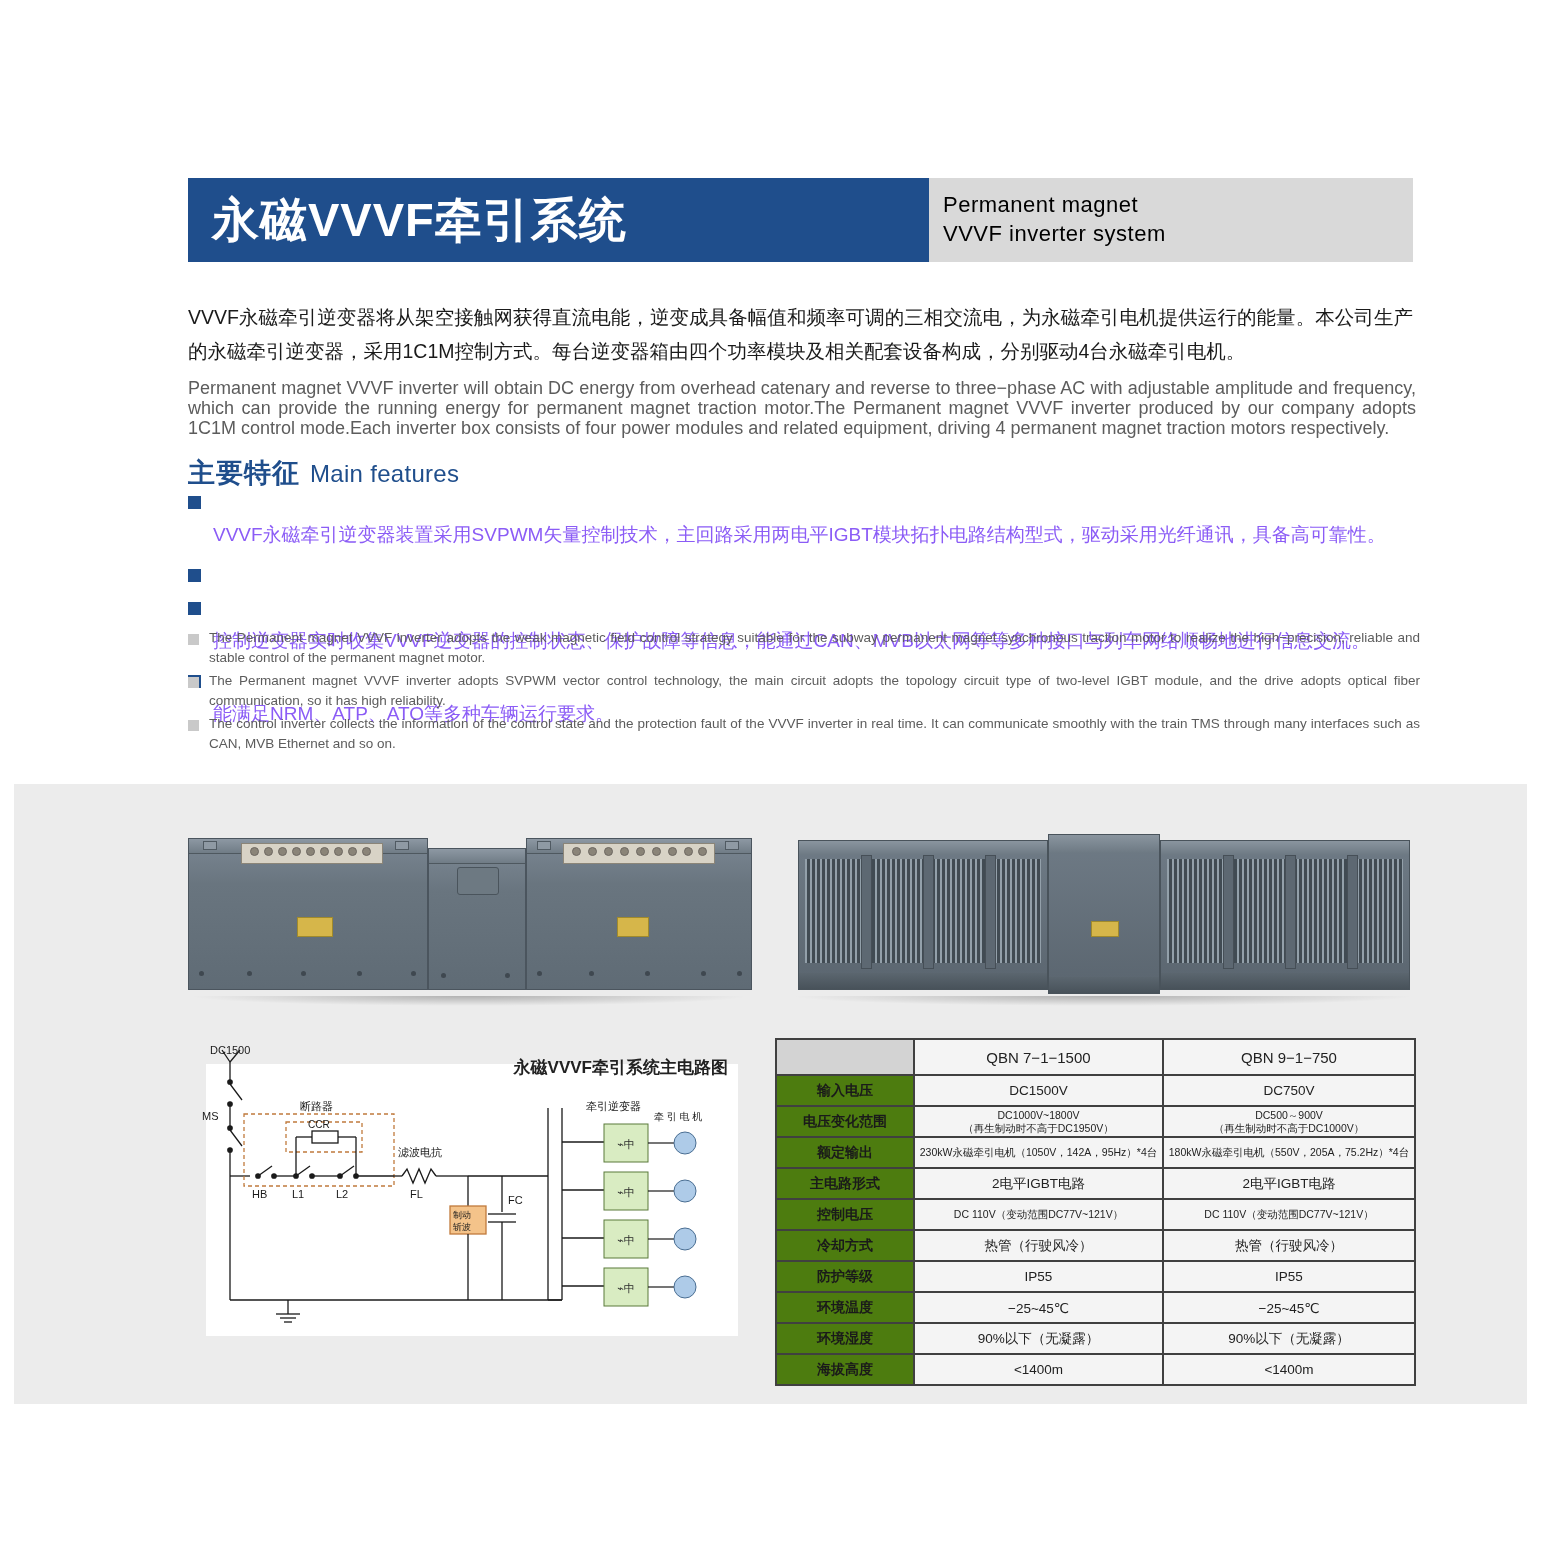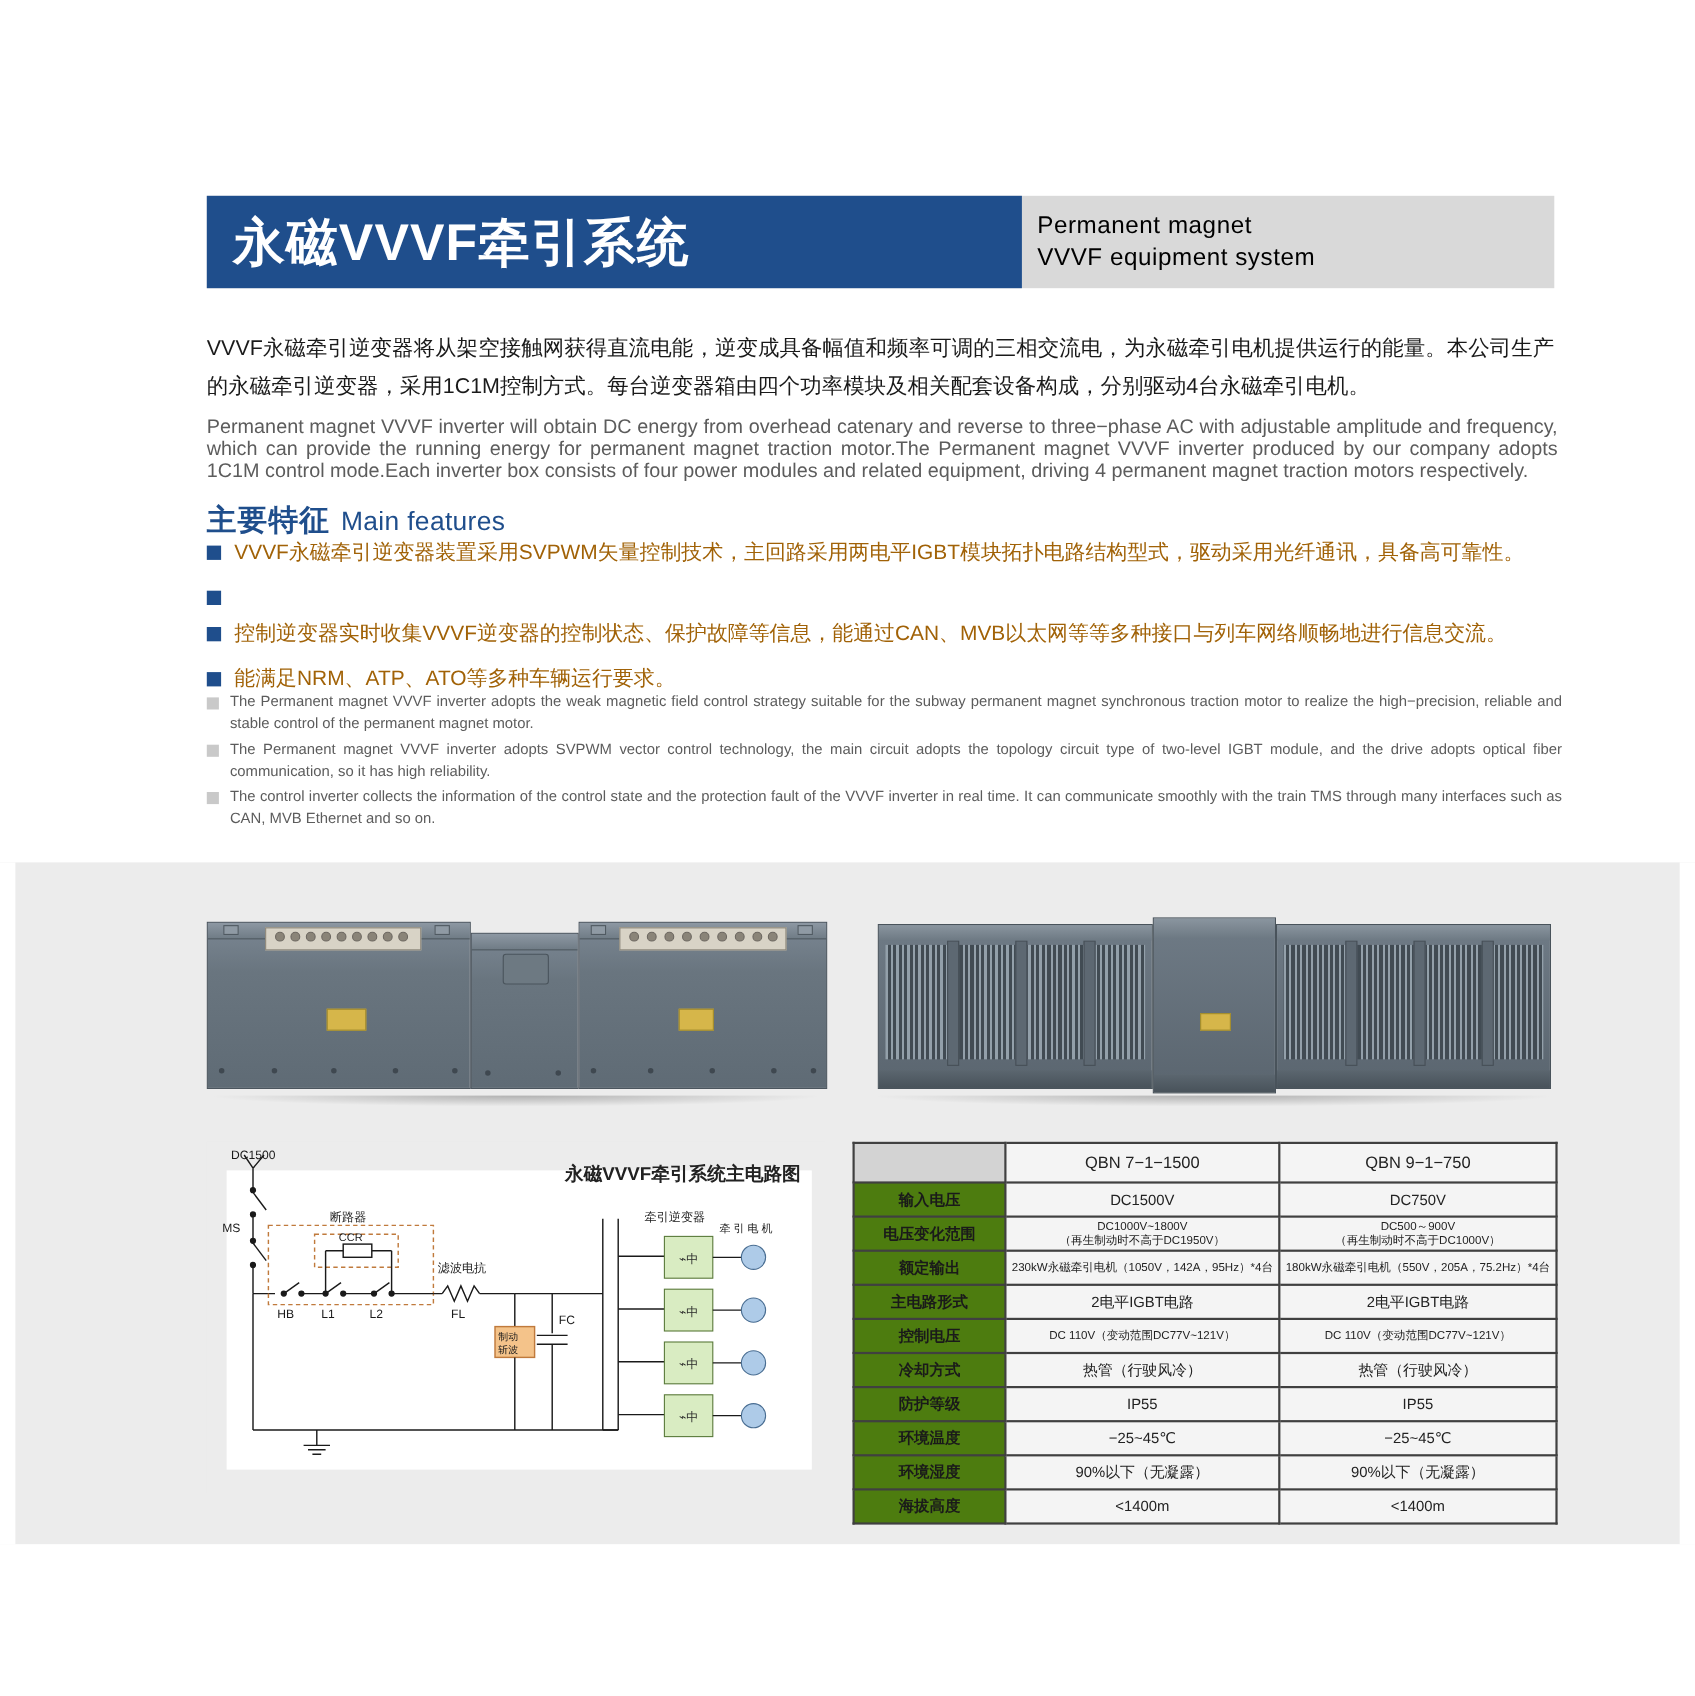--- a/index.html
+++ b/index.html
@@ -25,21 +25,21 @@
   .intro-en{position:absolute;left:188px;top:378px;width:1228px;font-size:18px;line-height:20px;color:#5c5c5c;text-align:justify;}
 
   
   .feat-title{position:absolute;left:188px;top:455px;}
   .feat-title .cn{font-size:27px;font-weight:bold;color:#1f4e8c;letter-spacing:1px;}
   .feat-title .en{font-size:24px;color:#1f4e8c;margin-left:10px;letter-spacing:.3px;}
 
   .feat-list{position:absolute;left:188px;top:488px;width:1228px;}
   .feat-item{display:flex;align-items:flex-start;margin-bottom:12px;}
   .feat-bullet{width:13px;height:13px;background:#1f4e8c;margin-top:8px;margin-right:12px;flex:0 0 13px;}
-  .feat-text{font-size:19px;line-height:29px;color:#a16207;}
+  .feat-text{font-size:19px;line-height:29px;color:#8b5cf6;margin-top:32px;}
 
   .feat-en-list{position:absolute;left:188px;top:628px;width:1232px;}
   .feat-en-item{display:flex;align-items:flex-start;margin-bottom:4px;}
   .feat-en-bullet{width:11px;height:11px;background:#c9c9c9;margin-top:6px;margin-right:10px;flex:0 0 11px;}
   .feat-en-text{font-size:13.5px;line-height:19.5px;color:#5c5c5c;text-align:justify;}
 
   
   .grey-panel{position:absolute;left:0;top:784px;width:1541px;height:620px;background:#ececec;}
   .grey-left-white{position:absolute;left:0;top:784px;width:14px;height:620px;background:#fff;}
   .grey-right-white{position:absolute;left:1527px;top:784px;width:14px;height:620px;background:#fff;}
@@ -86,21 +86,21 @@
 <body>
 
 <div class="page">
 
   <div class="header-wrap">
     <div class="header-band"></div>
     <div class="header-blue"></div>
     <div class="header-cn">永磁VVVF牵引系统</div>
     <div class="header-en">
       <div>Permanent magnet</div>
-      <div>VVVF equipment system</div>
+      <div>VVVF inverter system</div>
     </div>
   </div>
 
   <div class="intro-cn">VVVF永磁牵引逆变器将从架空接触网获得直流电能，逆变成具备幅值和频率可调的三相交流电，为永磁牵引电机提供运行的能量。本公司生产的永磁牵引逆变器，采用1C1M控制方式。每台逆变器箱由四个功率模块及相关配套设备构成，分别驱动4台永磁牵引电机。</div>
   <div class="intro-en">Permanent magnet VVVF inverter will obtain DC energy from overhead catenary and reverse to three−phase AC with adjustable amplitude and frequency, which can provide the running energy for permanent magnet traction motor.The Permanent magnet VVVF inverter produced by our company adopts 1C1M control mode.Each inverter box consists of four power modules and related equipment, driving 4 permanent magnet traction motors respectively.</div>
 
   <div class="feat-title">
     <span class="cn">主要特征</span><span class="en">Main features</span>
   </div>
 

